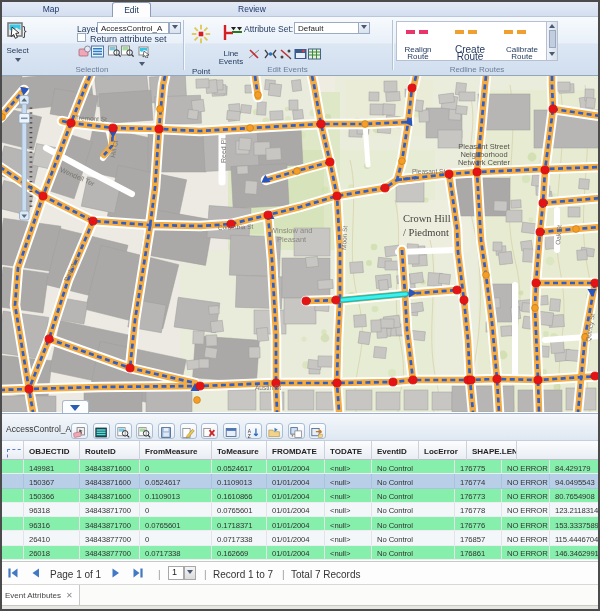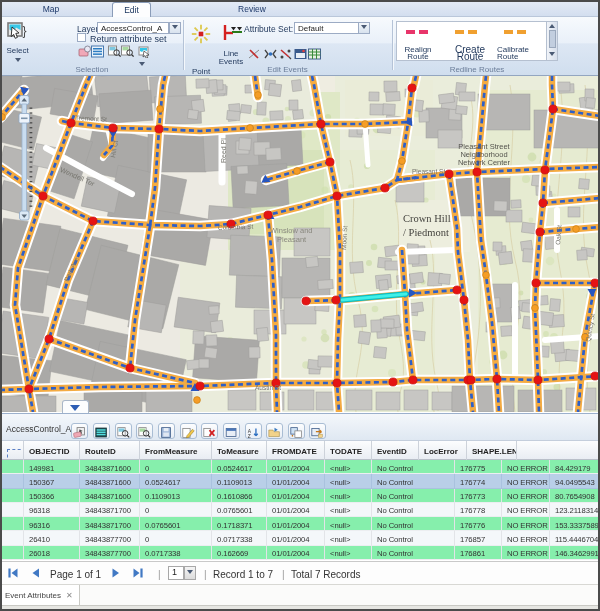--- a/index.html
+++ b/index.html
@@ -154,21 +154,21 @@
     <div class="gdiv" style="left:392px;"></div>
     <div style="position:absolute;left:396px;top:4px;width:162px;height:40px;background:#fff;border:1px solid #b5c0d0;">
       <div style="position:absolute;left:9px;top:8px;width:9px;height:3.5px;background:#e8356a"></div>
       <div style="position:absolute;left:22px;top:8px;width:9px;height:3.5px;background:#e8356a"></div>
       <div style="position:absolute;left:58px;top:8px;width:9px;height:3.5px;background:#f0a030"></div>
       <div style="position:absolute;left:71px;top:8px;width:9px;height:3.5px;background:#f0a030"></div>
       <div style="position:absolute;left:107px;top:8px;width:9px;height:3.5px;background:#f0a030"></div>
       <div style="position:absolute;left:120px;top:8px;width:9px;height:3.5px;background:#f0a030"></div>
       <div style="position:absolute;left:-2px;top:25px;width:46px;text-align:center;font-size:8px;color:#243b5e;line-height:6.8px;">Realign<br>Route</div>
       <div style="position:absolute;left:50px;top:25px;width:46px;text-align:center;font-size:10px;color:#243b5e;line-height:6.8px;">Create<br>Route</div>
-      <div style="position:absolute;left:100px;top:25px;width:50px;text-align:left;font-size:8px;color:#243b5e;line-height:6.8px;">Calibrate<br>Route</div>
+      <div style="position:absolute;left:100px;top:25px;width:50px;text-align:center;font-size:8px;color:#243b5e;line-height:6.8px;">Calibrate<br>Route</div>
       <div style="position:absolute;right:0;top:0;width:11px;height:38px;background:linear-gradient(90deg,#f0f3f8,#d8e0ec);border-left:1px solid #b5c0d0;">
         <div style="width:0;height:0;border-left:3px solid transparent;border-right:3px solid transparent;border-bottom:4px solid #4a5a74;margin:2px auto 0;"></div>
         <div style="width:7px;height:18px;background:#c2cedf;border:1px solid #9aa8bc;margin:2px auto 0;"></div>
         <div style="width:0;height:0;border-left:3px solid transparent;border-right:3px solid transparent;border-top:4px solid #4a5a74;margin:4px auto 0;"></div>
       </div>
     </div>
     <div class="glabel" style="left:422px;width:110px;">Redline Routes</div>
   </div>
   <div id="map">
       <svg width="600" height="336" viewBox="0 76 600 336" xmlns="http://www.w3.org/2000/svg" style="display:block">

